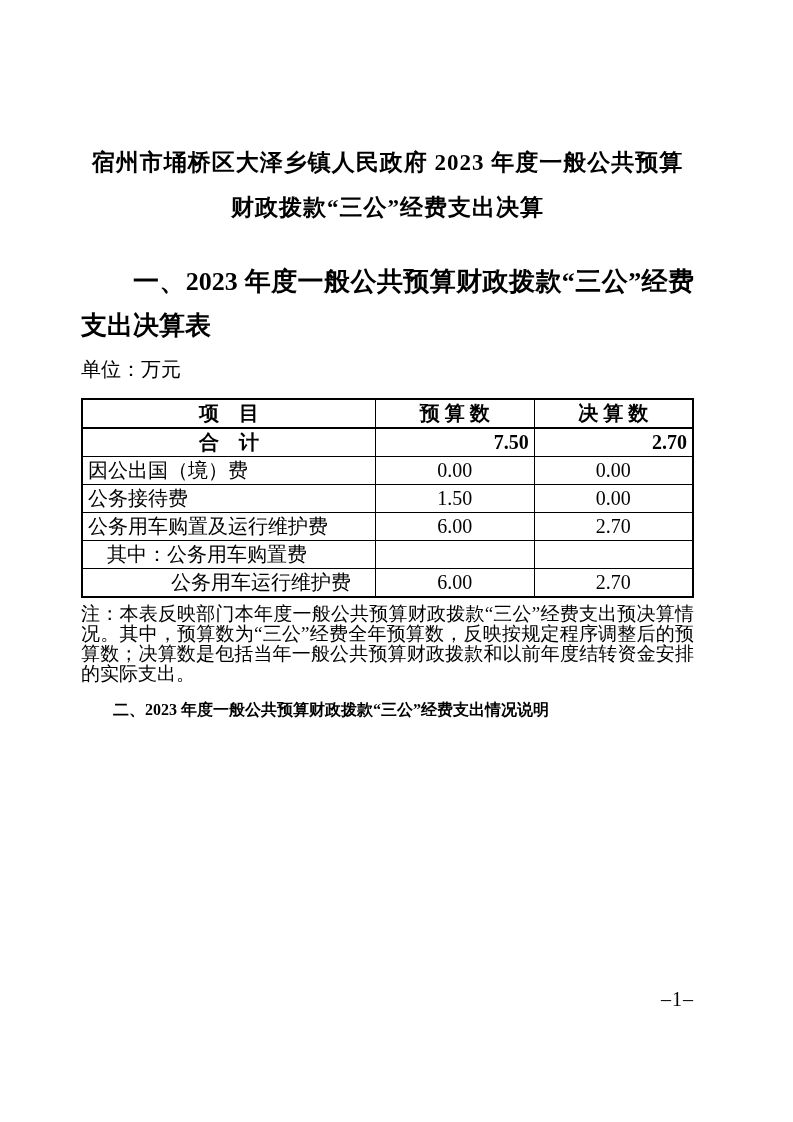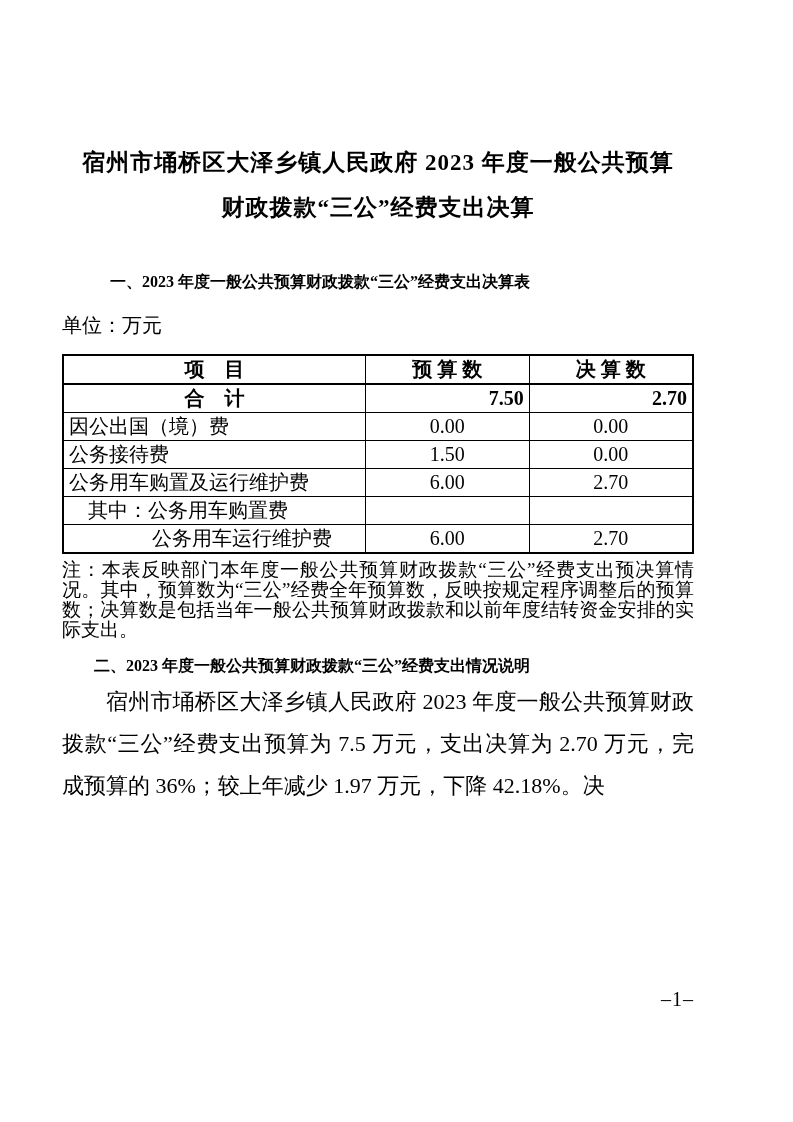--- a/index.html
+++ b/index.html
@@ -7,37 +7,36 @@
   body {
     font-family:"Liberation Serif","DejaVu Serif",serif;
     color:#000;
   }
   .page {
     position:relative;
     width:793px;
     height:1122px;
     margin:0 auto;
     background:#fff;
-    padding:140px 99px 0 62px;
+    padding:140px 99px 0 81px;
     overflow:hidden;
   }
   .doc-title {
     font-size:23px;
     font-weight:bold;
     text-align:center;
     line-height:45px;
     letter-spacing:1px;
   }
   .h-para {
-    font-size:16px;
+    font-size:26px;
     font-weight:bold;
     line-height:44px;
     text-indent:2em;
     text-align:justify;
-    margin-left:16px;
   }
   .sec1-heading { margin-top:30px; }
   .unit-label {
     font-size:20px;
     line-height:34px;
     margin-top:4px;
   }
   table.budget-table {
     width:100%;
     border-collapse:collapse;
@@ -155,17 +154,16 @@
         <td>2.70</td>
       </tr>
     </tbody>
   </table>
 
   <p class="table-note">注：本表反映部门本年度一般公共预算财政拨款“三公”经费支出预决算情况。其中，预算数为“三公”经费全年预算数，反映按规定程序调整后的预算数；决算数是包括当年一般公共预算财政拨款和以前年度结转资金安排的实际支出。</p>
 
   <p class="sec2-heading flow">二、2023 年度一般公共预算财政拨款“三公”经费支出情况说明</p>
 
 
-  <p class="body-para">宿州市埇桥区大泽乡镇人民政府 2023 年度一般公共预算财政拨款“三公”经费支出预算为 7.5 万元，支出决算为 2.70 万元，完成预算的 36%；较上年减少 1.97 万元，下降 42.18%。决</p>
 
   <div class="page-number">–1–</div>
 
 </div>
 
 </body></html>

